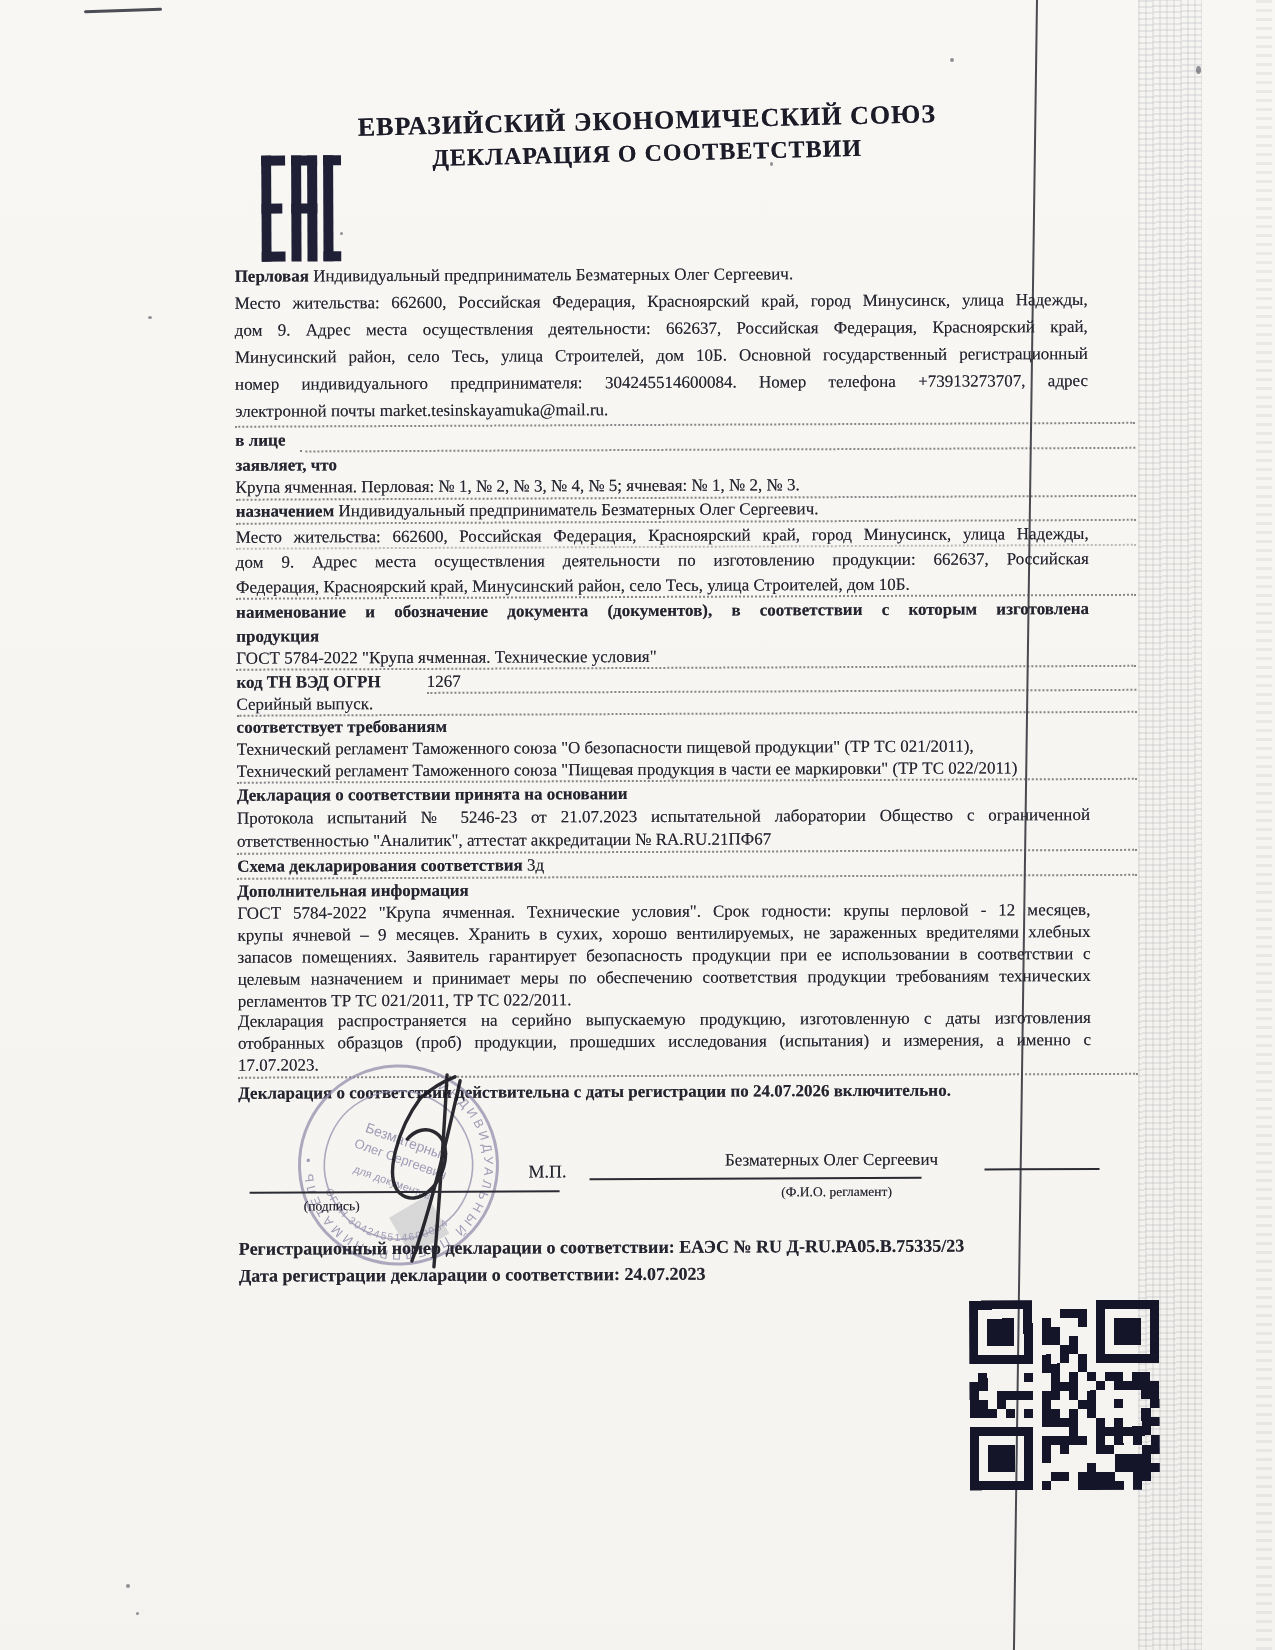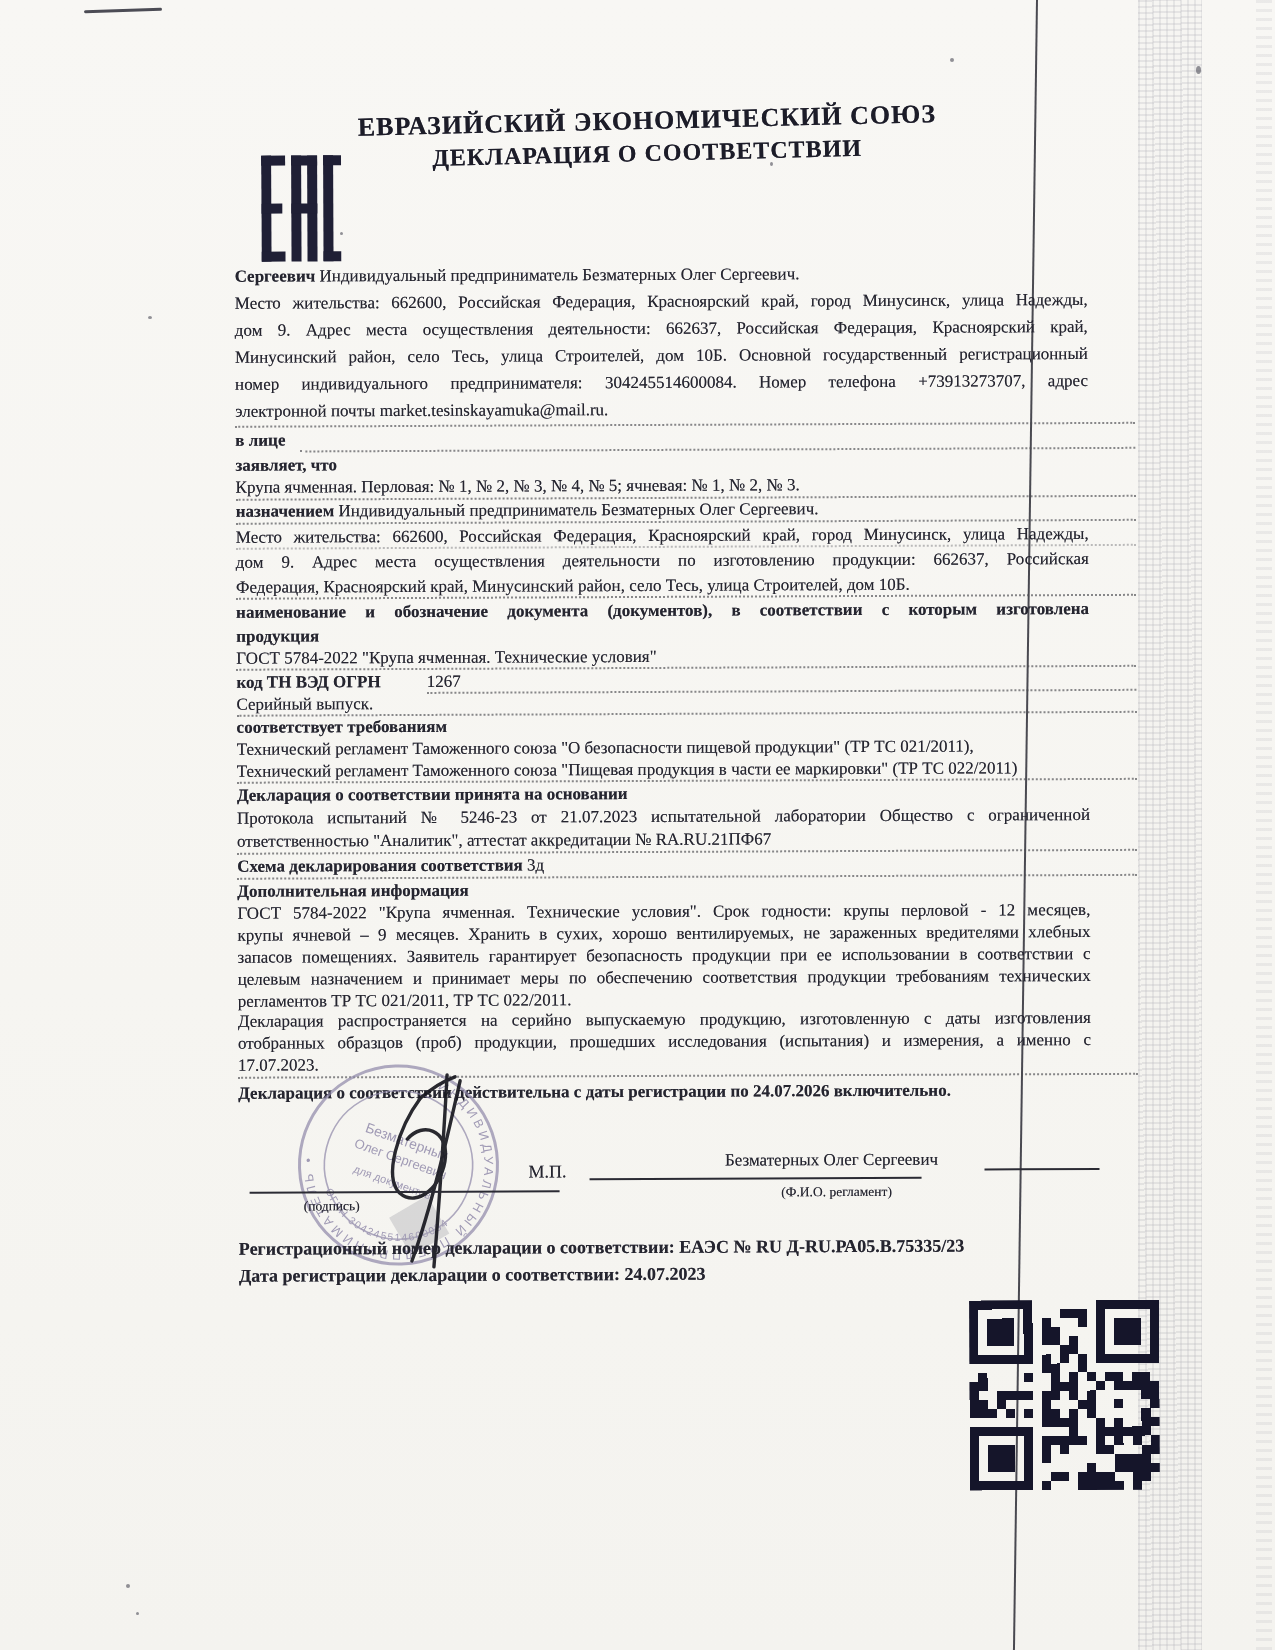--- a/index.html
+++ b/index.html
@@ -66,21 +66,21 @@
           <rect x="62" y="0" width="10" height="106"></rect>
             <rect x="62" y="0" width="18" height="10"></rect>
           <rect x="62" y="96" width="18" height="10"></rect>
         </g>
       </svg>
     </div>
 
     <div class="title t1">ЕВРАЗИЙСКИЙ ЭКОНОМИЧЕСКИЙ СОЮЗ</div>
     <div class="title t2">ДЕКЛАРАЦИЯ О СООТВЕТСТВИИ</div>
 
-    <div class="ln nw" style="top:264px;"><span class="b">Сергеевич</span>&nbsp;<span>Индивидуальный предприниматель Безматерных Олег Сергеевич.</span></div>
+    <div class="ln nw" style="top:264px;"><span class="b">Перловая</span>&nbsp;<span>Индивидуальный предприниматель Безматерных Олег Сергеевич.</span></div>
     <div class="ln j" style="top:291px;">Место жительства: 662600, Российская Федерация, Красноярский край, город Минусинск, улица Надежды,</div>
     <div class="ln j" style="top:318px;">дом 9. Адрес места осуществления деятельности: 662637, Российская Федерация, Красноярский край,</div>
     <div class="ln j" style="top:345px;">Минусинский район, село Тесь, улица Строителей, дом 10Б. Основной государственный регистрационный</div>
     <div class="ln j" style="top:372px;">номер индивидуального предпринимателя: 304245514600084. Номер телефона +73913273707, адрес</div>
     <div class="ln nw" style="top:399px;">электронной почты market.tesinskayamuka@mail.ru.</div>
     <div class="rule" style="left:237px;top:424px;width:900px;"></div>
 
     <div class="ln nw b" style="top:428px;">в лице</div>
     <div class="rule" style="left:302px;top:449px;width:835px;"></div>
 

